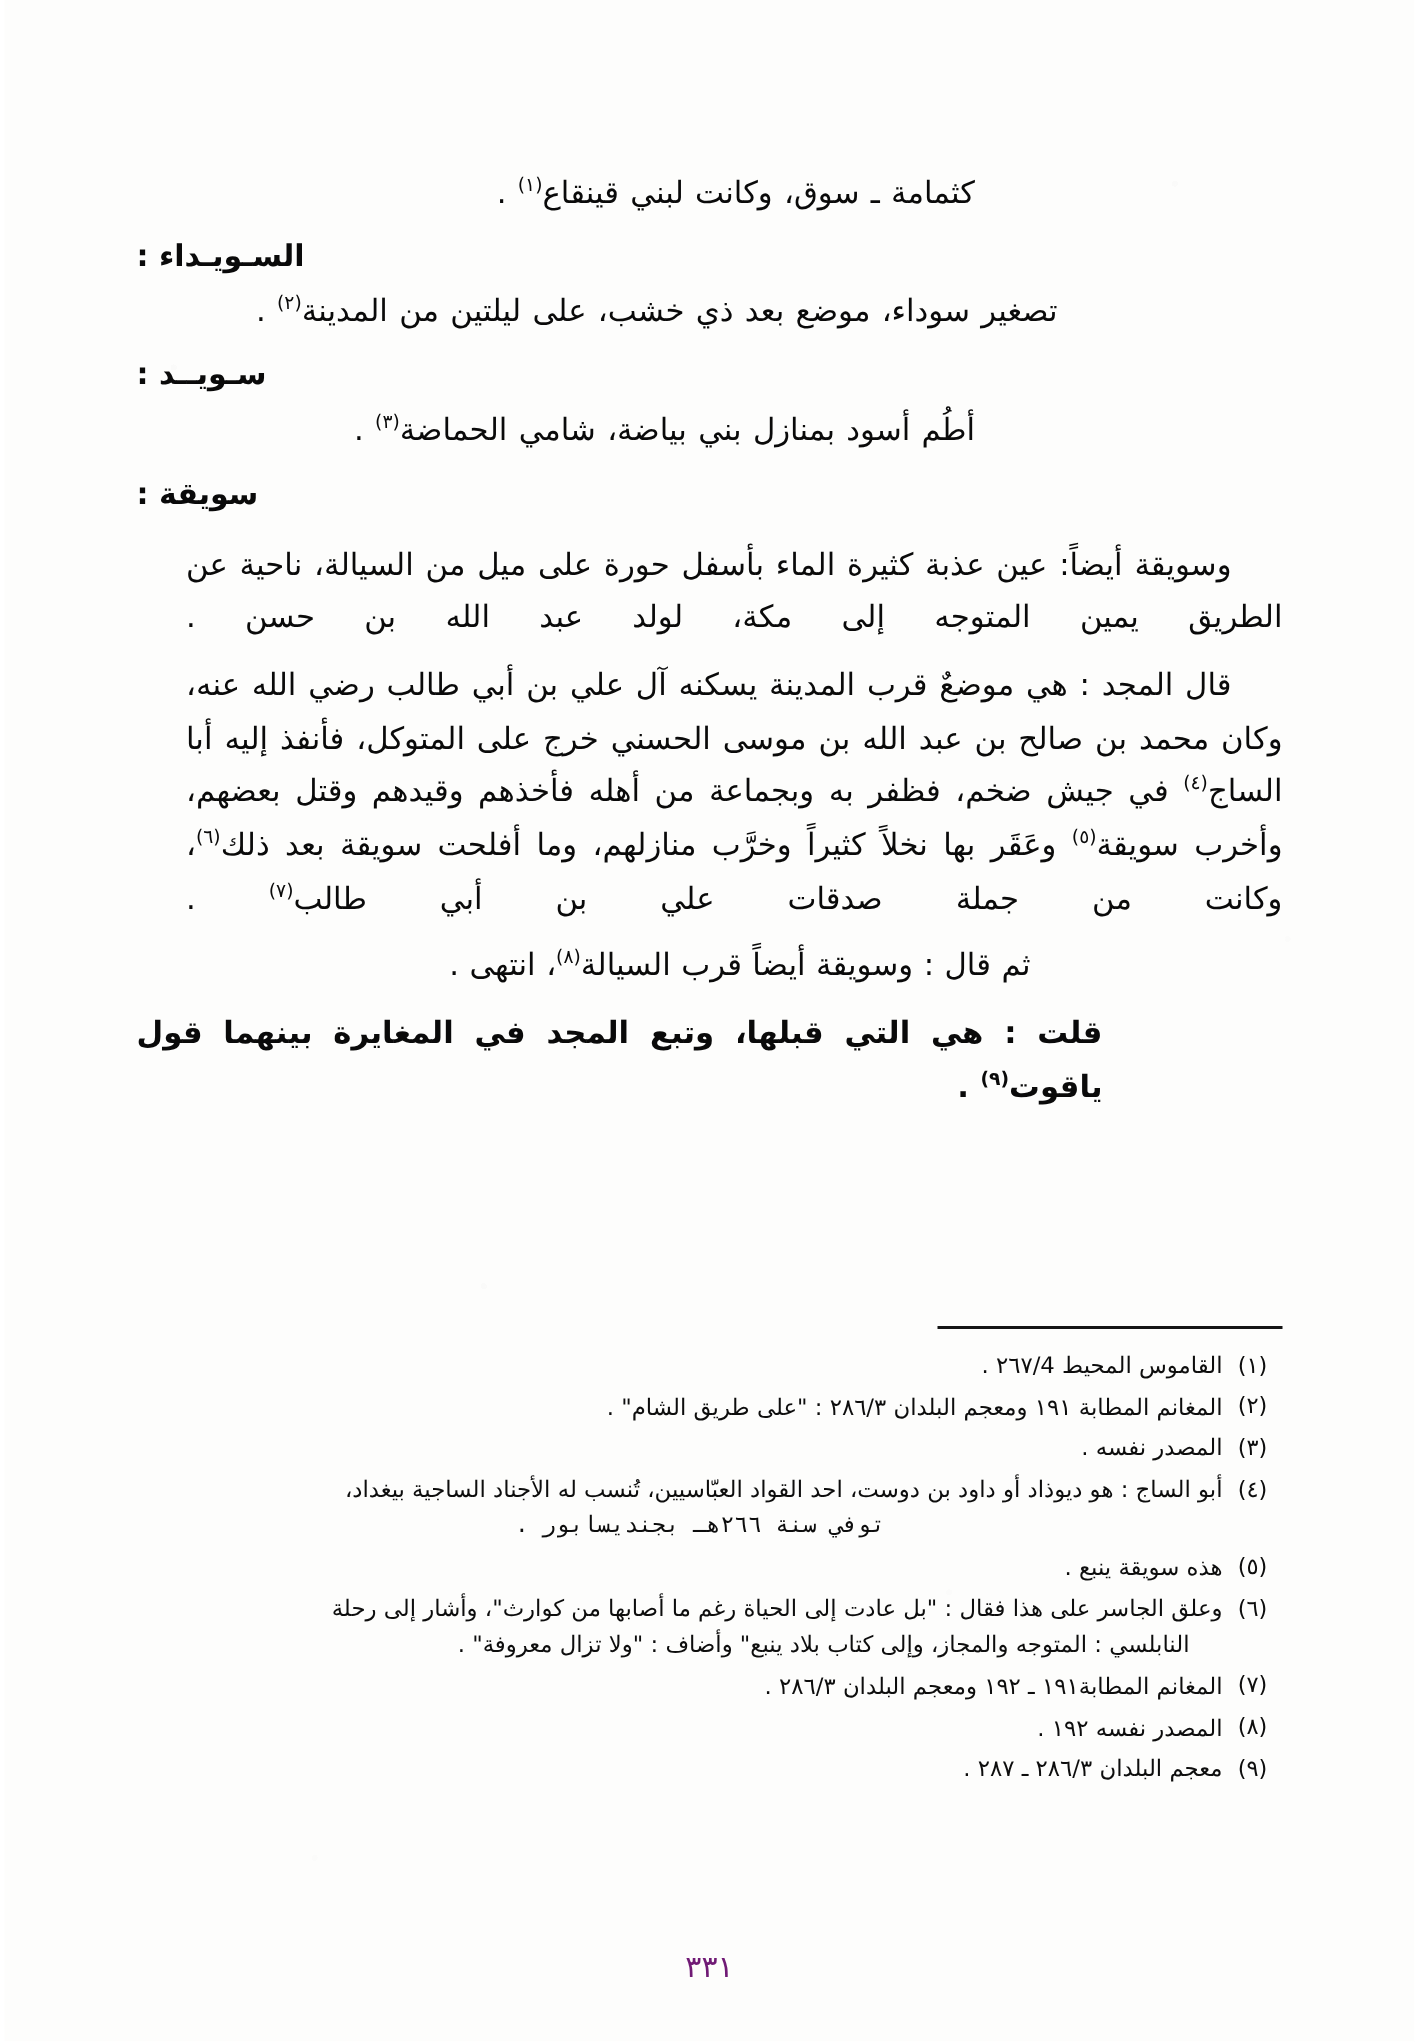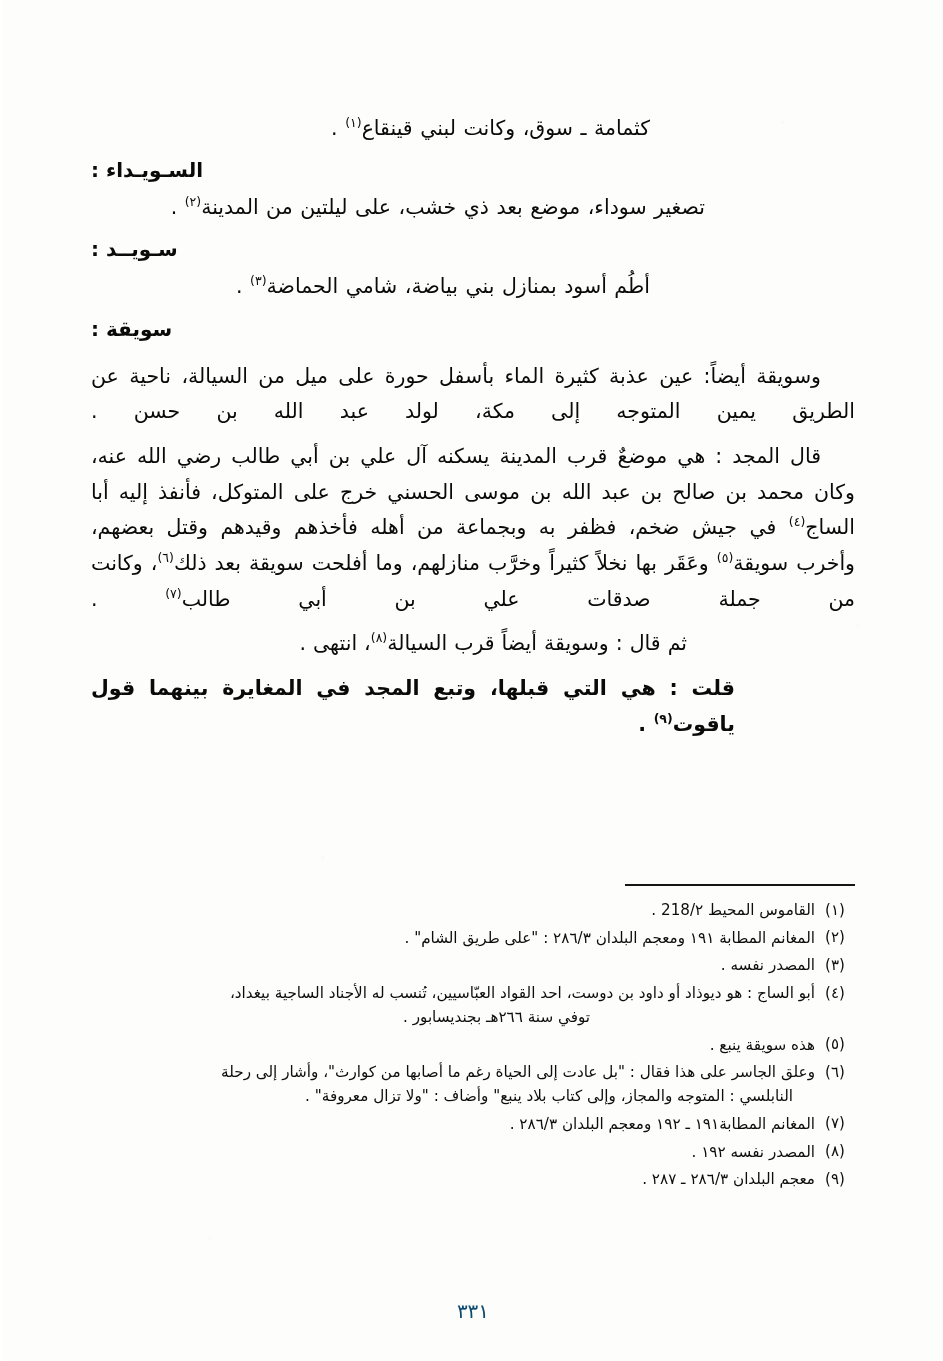--- a/index.html
+++ b/index.html
@@ -87,21 +87,21 @@
   .para-block {
     font-size: 20.5px;
     line-height: 1.74;
     text-align: justify;
     text-align-last: right;
     margin: 9px 0 4px 0;
     text-indent: 34px;
     word-spacing: 0.5px;
   }
   .para-block.no-indent { text-indent: 0; }
-  .para-block.justify-all { text-align-last: justify; }
+  .para-block.justify-all { text-align-last: justify; margin-left: 33px; }
 
   .sup-ref {
     font-size: 12.5px;
     vertical-align: super;
     line-height: 0;
   }
 
   
   .fn-rule {
     position: absolute;
@@ -141,36 +141,36 @@
 
   .fn-body {
     flex: 1 1 auto;
     text-align: justify;
     text-align-last: right;
   }
   .fn-body .fn-line {
     display: block;
   }
   .fn-body .fn-line.indent-b { padding-right: 22px; }
-  .fn-body .fn-line.indent-d { padding-right: 225px; }
+  .fn-body .fn-line.indent-d { padding-right: 225px; font-family: Liberation Mono, monospace; }
 
   .fn-one-line {
     text-align: right;
   }
 
   
   .page-number {
     position: absolute;
     bottom: 38px;
     left: 0;
     right: 0;
     text-align: center;
     font-size: 20px;
     letter-spacing: 1px;
-    color: #0c4a6e;
+    color: #701a75;
   }
 </style>
 </head>
 <body>
 
 <div class="page">
   <div class="scan-tone"></div>
 
   <div class="text-column">
 
@@ -199,21 +199,21 @@
     <p class="para-block no-indent line-pull-1"><span>قلت : هي التي قبلها، وتبع المجد في المغايرة بينهما قول ياقوت</span><span class="sup-ref">(٩)</span><span> .</span></p>
 
   </div>
 
   <div class="fn-rule"></div>
 
   <div class="footnotes">
 
     <div class="fn-item">
       <div class="fn-num">(١)</div>
-      <div class="fn-body fn-one-line">القاموس المحيط 218/٢ .</div>
+      <div class="fn-body fn-one-line">القاموس المحيط ٢٦٧/4 .</div>
     </div>
 
     <div class="fn-item">
       <div class="fn-num">(٢)</div>
       <div class="fn-body fn-one-line">المغانم المطابة ١٩١ ومعجم البلدان ٢٨٦/٣ : "على طريق الشام" .</div>
     </div>
 
     <div class="fn-item">
       <div class="fn-num">(٣)</div>
       <div class="fn-body fn-one-line">المصدر نفسه .</div>

